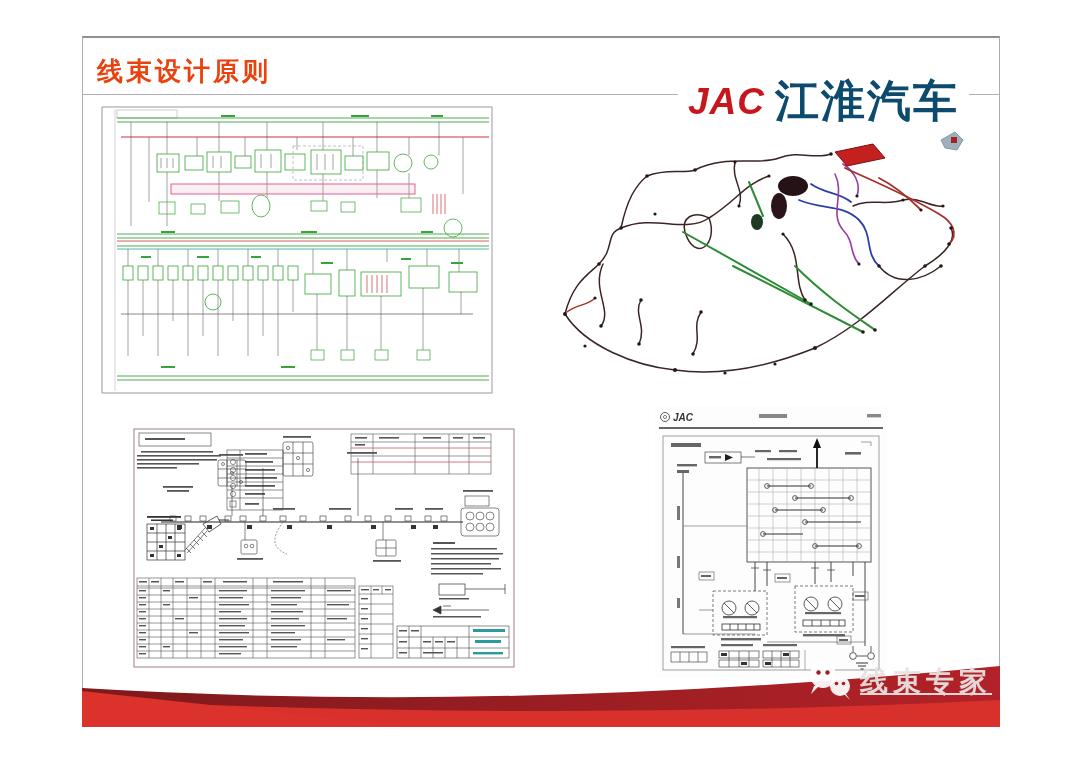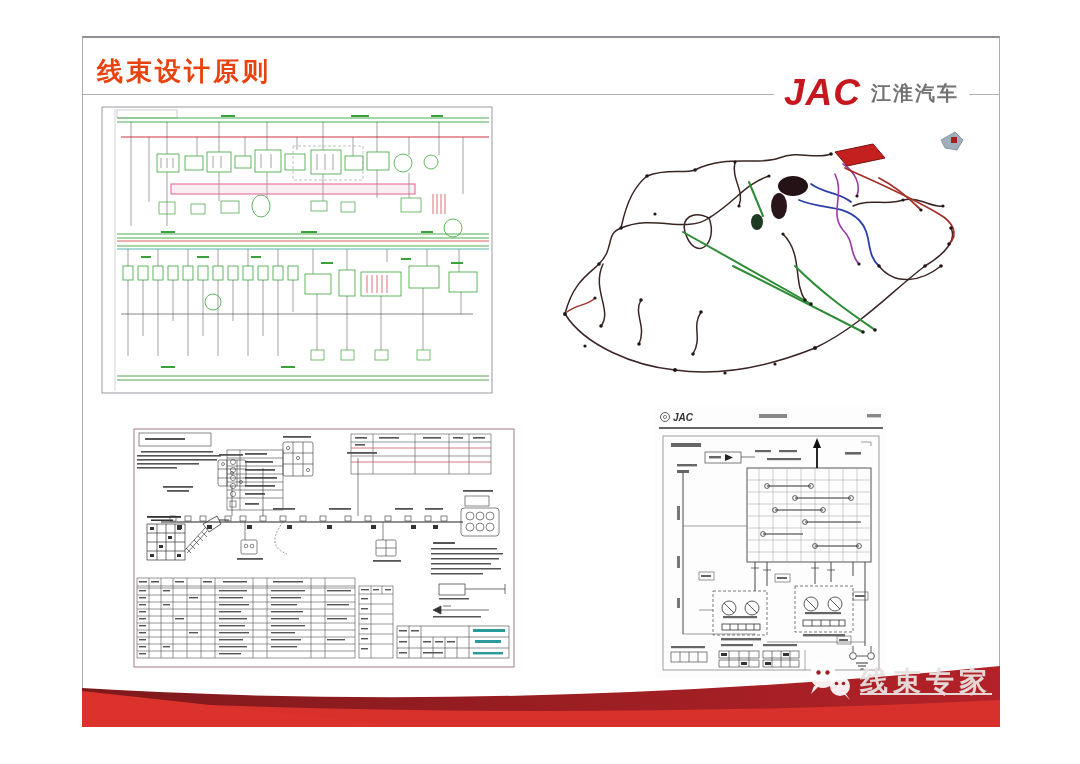--- a/index.html
+++ b/index.html
@@ -11,21 +11,21 @@
   
   #page-title{left:14px;top:16px;font-size:26px;font-weight:bold;color:#e8420e;
               letter-spacing:3px;white-space:nowrap;}
   
   #title-divider{left:0;top:56px;width:916px;height:1px;background:#b5aeb5;}
   
   #brand{right:30px;top:34px;display:flex;align-items:center;background:#fff;
          padding:0 10px;z-index:5;white-space:nowrap;}
   #brand .latin{font-size:37px;font-weight:bold;font-style:italic;color:#c6171e;
                 letter-spacing:1px;margin-right:10px;}
-  #brand .cn{font-size:20px;font-weight:900;color:#737373;letter-spacing:2px;}
+  #brand .cn{font-size:44px;font-weight:900;color:#0c4a6e;letter-spacing:2px;}
   
   .panel{background:#fff;}
   #panel-schematic{left:18px;top:68px;width:392px;height:288px;}
   #panel-harness3d{left:460px;top:76px;width:428px;height:282px;}
   #panel-drawing{left:50px;top:390px;width:382px;height:240px;}
   #panel-wiring{left:572px;top:368px;width:232px;height:272px;}
   svg{display:block;}
   
   #ribbon{left:-1px;top:626px;width:918px;height:63px;}
   

